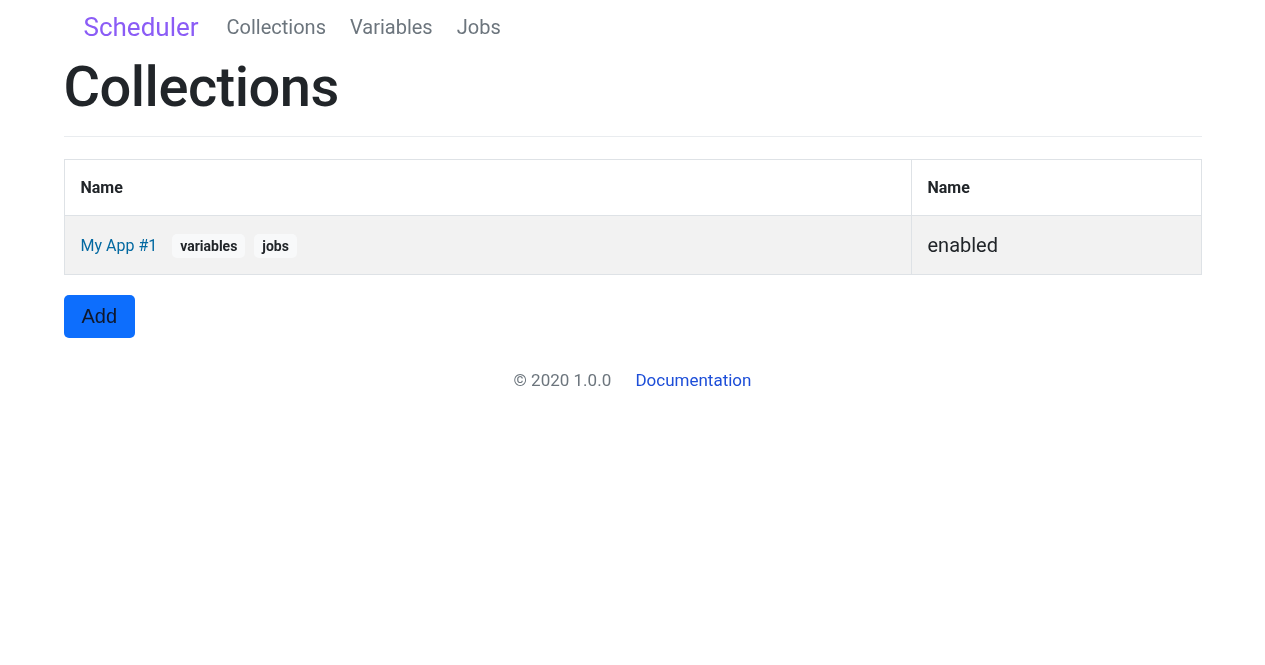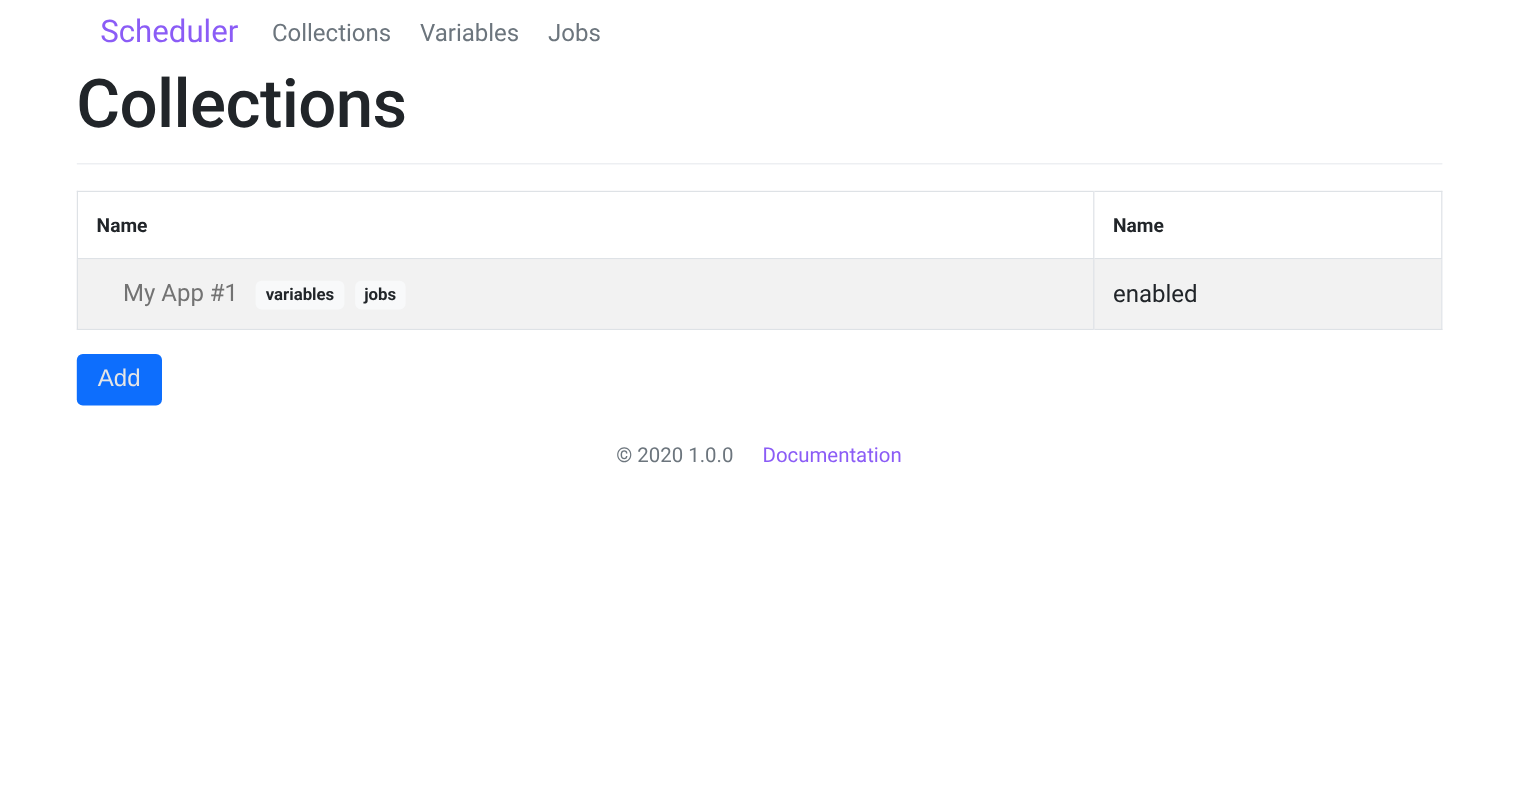--- a/index.html
+++ b/index.html
@@ -80,57 +80,56 @@
     table.data-table tbody tr:nth-child(even) td {
       background: #fff;
     }
     .col-name {
       
     }
     .col-state {
       width: 290px;
     }
     .app-link {
-      color: #737373;
+      color: #0369a1;
       text-decoration: none;
-      font-size: 20px;
+      font-size: 16px;
       margin-right: 6px;
-      margin-left: 22px;
     }
     .badge {
       display: inline-block;
       background: #f8f9fa;
       color: #212529;
       font-size: 14px;
       font-weight: 700;
       padding: 4px 8px;
       border-radius: 5px;
       margin-left: 4px;
       vertical-align: middle;
       cursor: pointer;
     }
     .btn-primary {
       display: inline-block;
       background: #0d6efd;
-      color: #e5e5e5;
+      color: #0f172a;
       font-size: 20px;
       border: none;
       border-radius: 5px;
       padding: 10px 18px;
       margin-top: 20px;
       cursor: pointer;
     }
     .footer {
       text-align: center;
       color: #6c757d;
       font-size: 17px;
       margin-top: 32px;
     }
     .footer a {
-      color: #8b5cf6;
+      color: #1d4ed8;
       text-decoration: none;
       margin-left: 20px;
     }
   </style>
 </head>
 <body>
 
 <div class="container">
   <nav class="navbar">
     <a href="#" class="navbar-brand">Scheduler</a>

